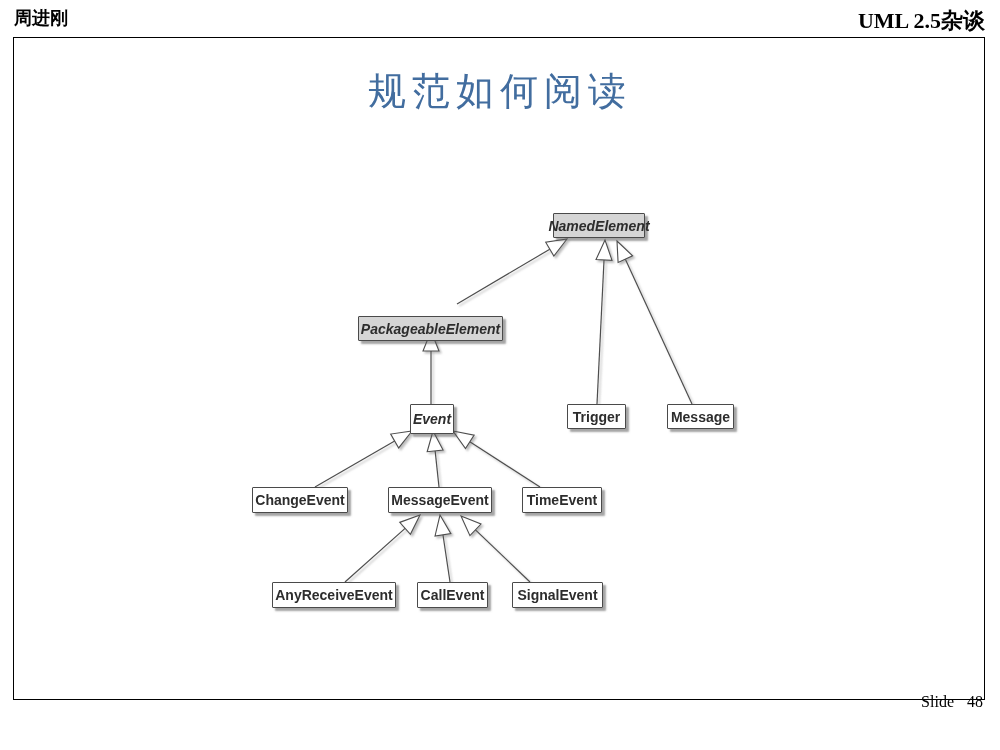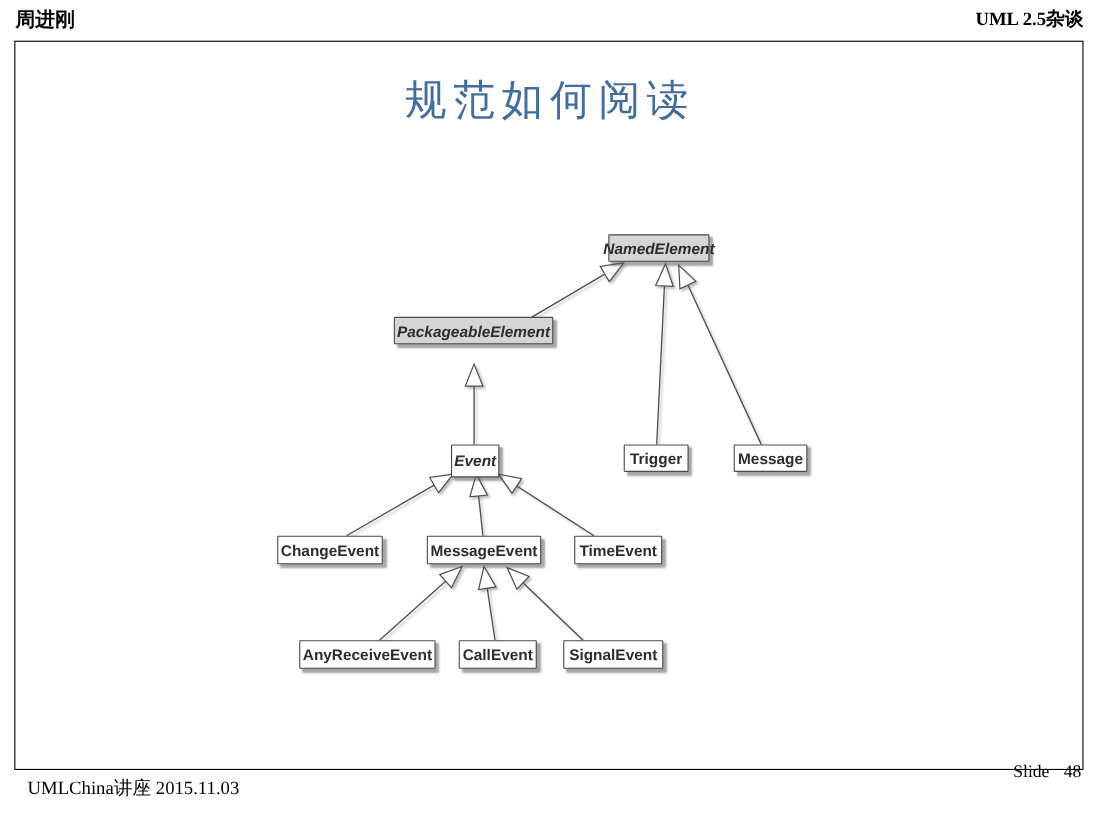--- a/index.html
+++ b/index.html
@@ -12,21 +12,21 @@
     width: 1000px; height: 750px;
     background: #ffffff;
     overflow: hidden;
   }
   .hdr-left {
     position: absolute; left: 14px; top: 6px;
     font-size: 18px; font-weight: bold; color: #000;
   }
   .hdr-right {
     position: absolute; right: 15px; top: 6px;
-    font-size: 17px; font-weight: bold; color: #000;
+    font-size: 22px; font-weight: bold; color: #000;
   }
   .content-frame {
     position: absolute; left: 13px; top: 37px;
     width: 970px; height: 661px;
     border: 1.5px solid #000;
     background: #fff;
   }
   .slide-title {
     position: absolute; left: 0; top: 66px; width: 1000px;
     margin: 0; text-align: center;
@@ -114,31 +114,30 @@
           <line x1="345" y1="582" x2="405.08477585116714" y2="528.3242669062906" class="edge-line"></line>
           <polygon points="420,515 410.4144826136834,534.2903565658238 399.7550690886509,522.3581772467575" class="edge-arrow"></polygon>
           <line x1="450" y1="582" x2="442.9523712450538" y2="534.7808873418605" class="edge-line"></line>
           <polygon points="440,515 450.86472618179806,533.599938843839 435.0400163083096,535.961835839882" class="edge-arrow"></polygon>
           <line x1="530" y1="582" x2="475.45283714295397" y2="529.8244529193473" class="edge-line"></line>
           <polygon points="461,516 480.9826183106929,524.0433180621658 469.92305597521505,535.6055877765289" class="edge-arrow"></polygon>
         </g>
     </svg>
     <div id="nodes-layer">
         <div class="uml-node italic gray" style="left: 553px; top: 213px; width: 92px; height: 25px;">NamedElement</div>
-        <div class="uml-node italic gray" style="left: 358px; top: 288px; width: 145px; height: 25px; text-align: right;">PackageableElement</div>
+        <div class="uml-node italic gray" style="left: 358px; top: 316px; width: 145px; height: 25px; text-align: right;">PackageableElement</div>
         <div class="uml-node italic" style="left: 410px; top: 404px; width: 44px; height: 30px;">Event</div>
         <div class="uml-node" style="left: 567px; top: 404px; width: 59px; height: 25px;">Trigger</div>
         <div class="uml-node" style="left: 667px; top: 404px; width: 67px; height: 25px;">Message</div>
         <div class="uml-node" style="left: 252px; top: 487px; width: 96px; height: 26px;">ChangeEvent</div>
         <div class="uml-node" style="left: 388px; top: 487px; width: 104px; height: 26px;">MessageEvent</div>
         <div class="uml-node" style="left: 522px; top: 487px; width: 80px; height: 26px;">TimeEvent</div>
         <div class="uml-node" style="left: 272px; top: 582px; width: 124px; height: 26px;">AnyReceiveEvent</div>
         <div class="uml-node" style="left: 417px; top: 582px; width: 71px; height: 26px;">CallEvent</div>
         <div class="uml-node" style="left: 512px; top: 582px; width: 91px; height: 26px;">SignalEvent</div>
       </div>
   </div>
 
-  <div class="ftr-left">UMLChina讲座 2015.11.03</div>
   <div class="ftr-right">
     <span>Slide</span><span class="num">48</span>
   </div>
 
 </div>
 
 </body></html>

